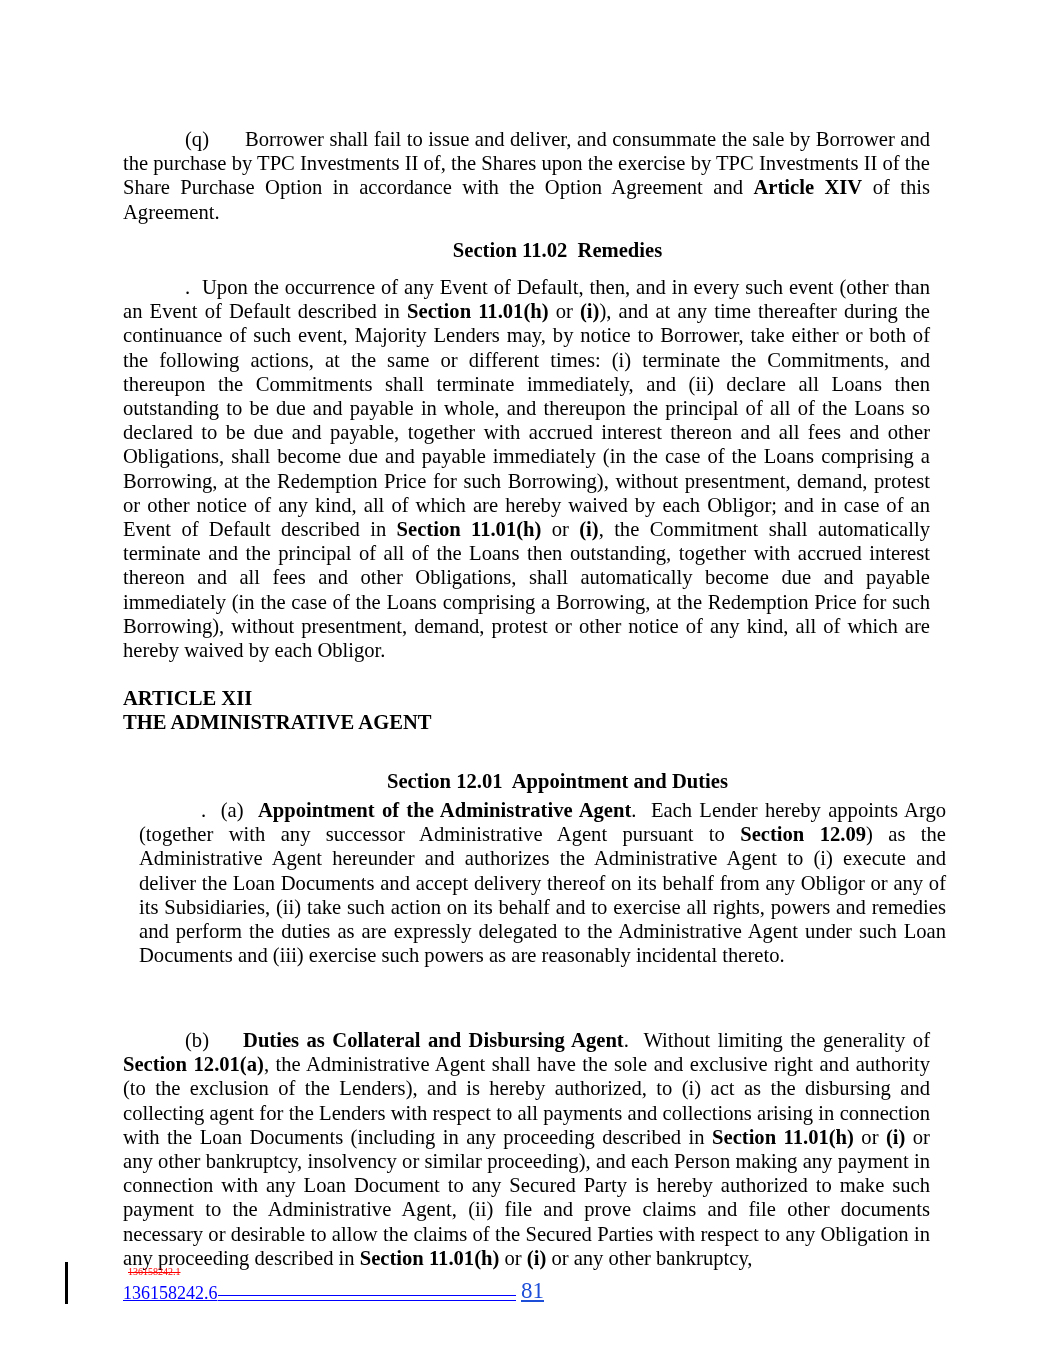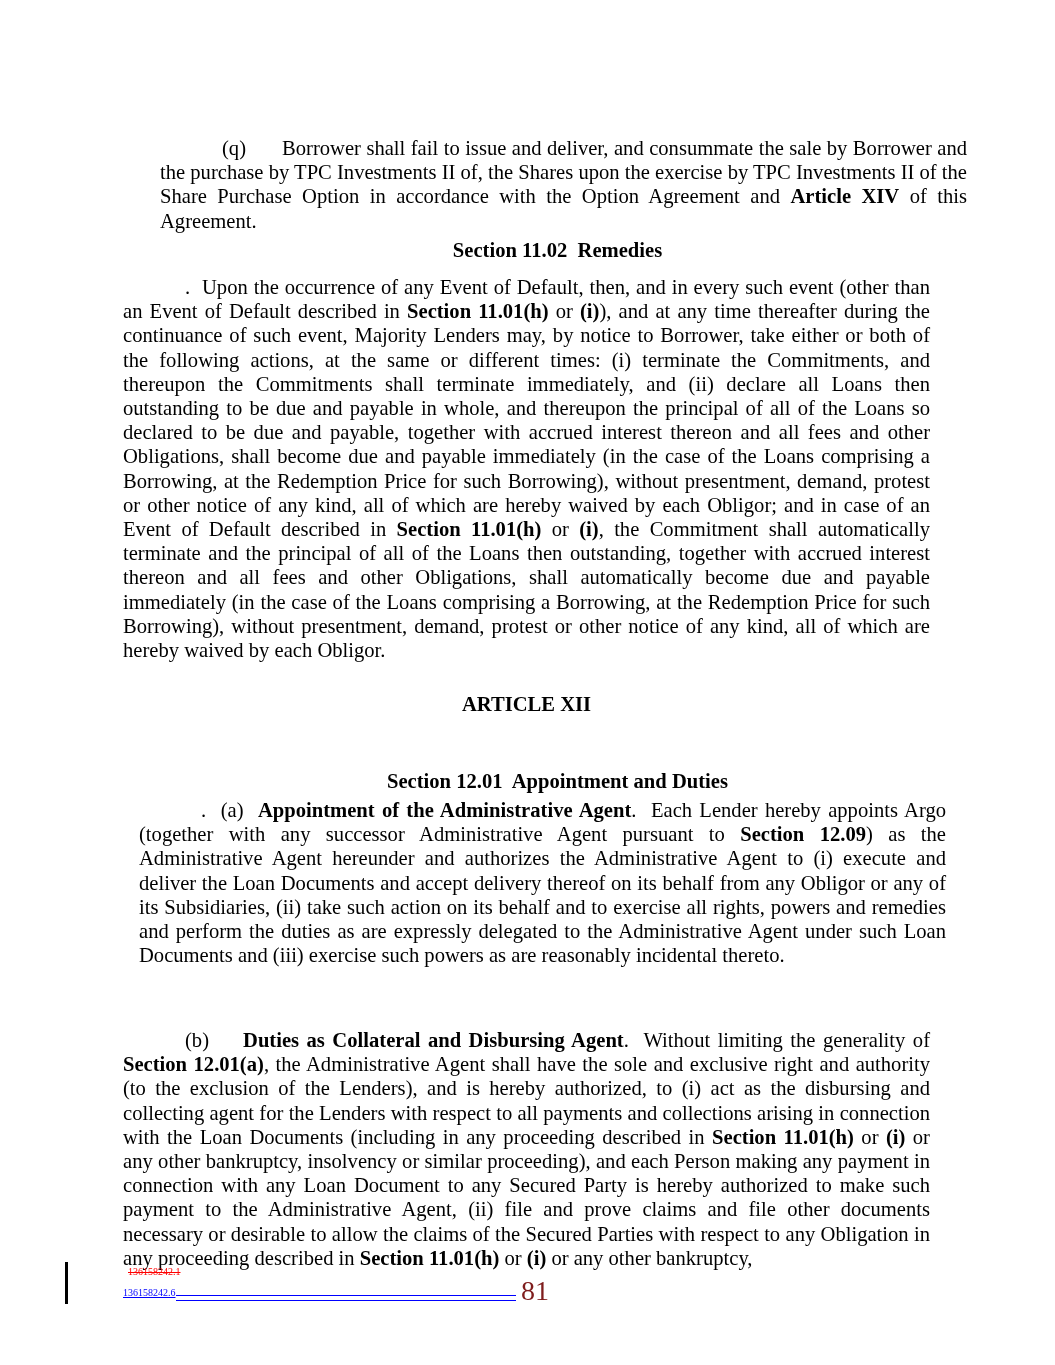--- a/index.html
+++ b/index.html
@@ -10,26 +10,26 @@
     background: #ffffff;
     color: #000000;
     font-family: "Liberation Serif", "DejaVu Serif", serif;
     font-size: 20.6px;
     line-height: 24.2px;
     overflow: hidden;
   }
   .block { position: absolute; left: 123px; width: 807px; text-align: center; }
   .paragraph { text-align: justify; text-indent: 62px; }
   .subheading { font-weight: bold; text-indent: 62px; }
-  .centered-heading { text-align: center; font-weight: bold; margin-top: 6px; }
+  .centered-heading { text-align: left; font-weight: bold; }
   .b { font-weight: bold; }
   .tab { display: inline-block; }
 
   
-  #blk-para_q          { top: 136px; margin-left: 37px; }
+  #blk-para_q          { top: 127px; }
   #blk-heading_11_02   { top: 238px; }
   #blk-para_remedies   { top: 275px; }
   #blk-article_heading { top: 686px; }
   #blk-heading_12_01   { top: 769px; }
   #blk-para_a          { top: 798px; margin-left: 16px; }
   #blk-para_b          { top: 1028px; }
 
   
   .change-bar {
     position: absolute;
@@ -44,47 +44,49 @@
     text-decoration: line-through;
     font-size: 10px; line-height: 18px;
   }
   .doc-new-row {
     position: absolute;
     left: 123px; top: 1284px;
     width: 393px;
     display: flex;
     align-items: flex-end;
     color: #0000FF;
-    font-size: 10px; line-height: 18px;
+    font-size: 18px; line-height: 18px;
   }
   .doc-new { text-decoration: underline; }
   .tab-underline {
     flex: 1;
     height: 4px;
     border-top: 1px solid #0000FF;
     border-bottom: 1px solid #0000FF;
     margin-bottom: 1px;
   }
   .page-number {
     position: absolute;
     left: 521px; top: 1279px;
-    font-size: 28px; line-height: 24px;
-    color: #7f1d1d;
+    font-size: 23px; line-height: 24px;
+    color: #1d4ed8;
+    text-decoration: underline;
   }
 </style>
 </head>
 <body>
 
 <div class="page">
   <div id="doc-content">
       <div id="blk-para_q" class="block paragraph"><span>(q)</span><span class="tab" style="width: 36px;"></span><span>Borrower shall fail to issue and deliver, and consummate the sale by Borrower and the purchase by TPC Investments II of, the Shares upon the exercise by TPC Investments II of the Share Purchase Option in accordance with the Option Agreement and </span><span class="b">Article XIV</span><span> of this Agreement.</span></div>
       <div id="blk-heading_11_02" class="block subheading"><span class="b">Section 11.02&nbsp; Remedies</span></div>
       <div id="blk-para_remedies" class="block paragraph"><span>.&nbsp;&nbsp;Upon the occurrence of any Event of Default, then, and in every such event (other than an Event of Default described in </span><span class="b">Section 11.01(h)</span><span> or </span><span class="b">(i)</span><span>), and at any time thereafter during the continuance of such event, Majority Lenders may, by notice to Borrower, take either or both of the following actions, at the same or different times: (i) terminate the Commitments, and thereupon the Commitments shall terminate immediately, and (ii) declare all Loans then outstanding to be due and payable in whole, and thereupon the principal of all of the Loans so declared to be due and payable, together with accrued interest thereon and all fees and other Obligations, shall become due and payable immediately (in the case of the Loans comprising a Borrowing, at the Redemption Price for such Borrowing), without presentment, demand, protest or other notice of any kind, all of which are hereby waived by each Obligor; and in case of an Event of Default described in </span><span class="b">Section 11.01(h)</span><span> or </span><span class="b">(i)</span><span>, the Commitment shall automatically terminate and the principal of all of the Loans then outstanding, together with accrued interest thereon and all fees and other Obligations, shall automatically become due and payable immediately (in the case of the Loans comprising a Borrowing, at the Redemption Price for such Borrowing), without presentment, demand, protest or other notice of any kind, all of which are hereby waived by each Obligor.</span></div>
       <div id="blk-article_heading" class="block centered-heading">
         <div>ARTICLE XII</div>
+        <div>THE ADMINISTRATIVE AGENT</div>
       </div>
       <div id="blk-heading_12_01" class="block subheading"><span class="b">Section 12.01&nbsp; Appointment and Duties</span></div>
       <div id="blk-para_a" class="block paragraph"><span>.&nbsp; (a)&nbsp; </span><span class="b">Appointment of the Administrative Agent</span><span>.&nbsp; Each Lender hereby appoints Argo (together with any successor Administrative Agent pursuant to </span><span class="b">Section 12.09</span><span>) as the Administrative Agent hereunder and authorizes the Administrative Agent to (i) execute and deliver the Loan Documents and accept delivery thereof on its behalf from any Obligor or any of its Subsidiaries, (ii) take such action on its behalf and to exercise all rights, powers and remedies and perform the duties as are expressly delegated to the Administrative Agent under such Loan Documents and (iii) exercise such powers as are reasonably incidental thereto.</span></div>
       <div id="blk-para_b" class="block paragraph"><span>(b)</span><span class="tab" style="width: 34px;"></span><span class="b">Duties as Collateral and Disbursing Agent</span><span>.&nbsp; Without limiting the generality of </span><span class="b">Section 12.01(a)</span><span>, the Administrative Agent shall have the sole and exclusive right and authority (to the exclusion of the Lenders), and is hereby authorized, to (i) act as the disbursing and collecting agent for the Lenders with respect to all payments and collections arising in connection with the Loan Documents (including in any proceeding described in </span><span class="b">Section 11.01(h)</span><span> or </span><span class="b">(i)</span><span> or any other bankruptcy, insolvency or similar proceeding), and each Person making any payment in connection with any Loan Document to any Secured Party is hereby authorized to make such payment to the Administrative Agent, (ii) file and prove claims and file other documents necessary or desirable to allow the claims of the Secured Parties with respect to any Obligation in any proceeding described in </span><span class="b">Section 11.01(h)</span><span> or </span><span class="b">(i)</span><span> or any other bankruptcy,</span></div>
     </div>
 
   <div class="change-bar"></div>
 
   <div class="doc-old">136158242.1</div>
 

